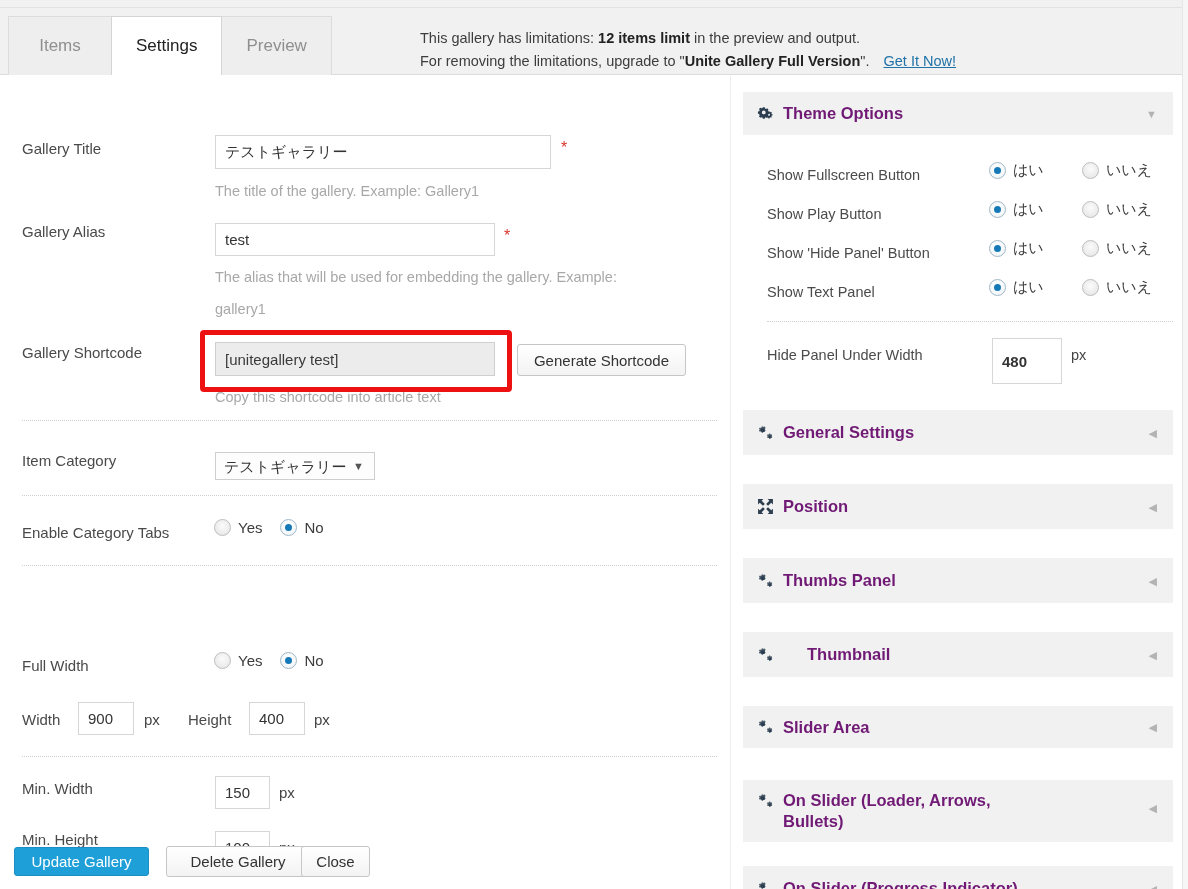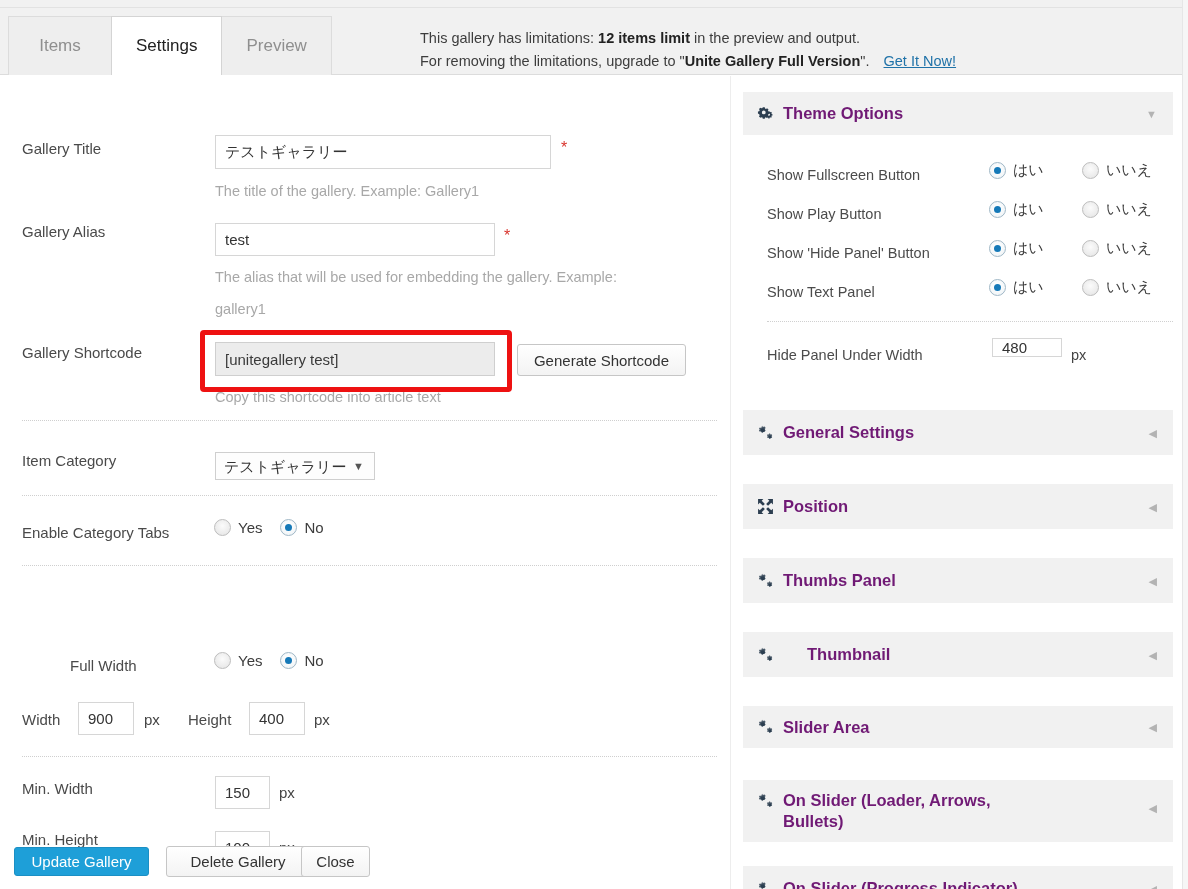--- a/index.html
+++ b/index.html
@@ -238,21 +238,21 @@
         <span class="rlabel">Yes</span>
       </label>
       <label class="radio-item">
         <span class="dot on"></span>
         <span class="rlabel">No</span>
       </label>
     </div>
 
     <div class="dashed" style="top:489px;"></div>
 
-    <div class="flabel" style="left:22px; top:581px;margin-left:48px;">Full Width</div>
+    <div class="flabel" style="left:22px; top:581px;">Full Width</div>
     <div class="radio-grp" style="left:214px; top:576px;">
       <label class="radio-item">
         <span class="dot"></span>
         <span class="rlabel">Yes</span>
       </label>
       <label class="radio-item">
         <span class="dot on"></span>
         <span class="rlabel">No</span>
       </label>
     </div>
@@ -337,21 +337,21 @@
       </label>
       <label class="radio-item">
         <span class="dot"></span>
         <span class="rlabel">いいえ</span>
       </label>
     </div>
 
     <div style="position:absolute; left:36px; top:245px; width:406px; border-top:1px dotted #d0d0d0;"></div>
 
     <div class="opt-label" style="left:36px; top:271px;">Hide Panel Under Width</div>
-    <input class="finput" style="left: 261px; top: 262px; width: 70px; height: 19px;" value="480">
+    <input class="finput" style="left: 261px; top: 262px; width: 70px; height: 46px; font-weight: bold;" value="480">
     <div class="unit" style="left:340px; top:271px; font-size:14.5px;">px</div>
 
     <div class="acc-head" style="top:334px; height:45px;">
       <span class="acc-ico">
         <svg width="18" height="18" viewBox="0 0 20 20" fill="currentColor">
             <circle cx="6.5" cy="7" r="2.3"></circle>
             <path d="M6.5 1.8l.5 1.6 1.6-.5 1 1.6-1.2 1.2 1.2 1.2-1 1.6-1.6-.5-.5 1.6H5.2l-.5-1.6-1.6.5-1-1.6 1.2-1.2L2.1 5.5l1-1.6 1.6.5.5-1.6h1.3z" opacity=".85"></path>
             <circle cx="14.5" cy="14.5" r="1.6"></circle>
             <path d="M14.5 10.6l.4 1.2 1.2-.4.8 1.2-.9.9.9.9-.8 1.2-1.2-.4-.4 1.2h-1l-.4-1.2-1.2.4-.8-1.2.9-.9-.9-.9.8-1.2 1.2.4.4-1.2h1z" opacity=".85"></path>
           </svg>

